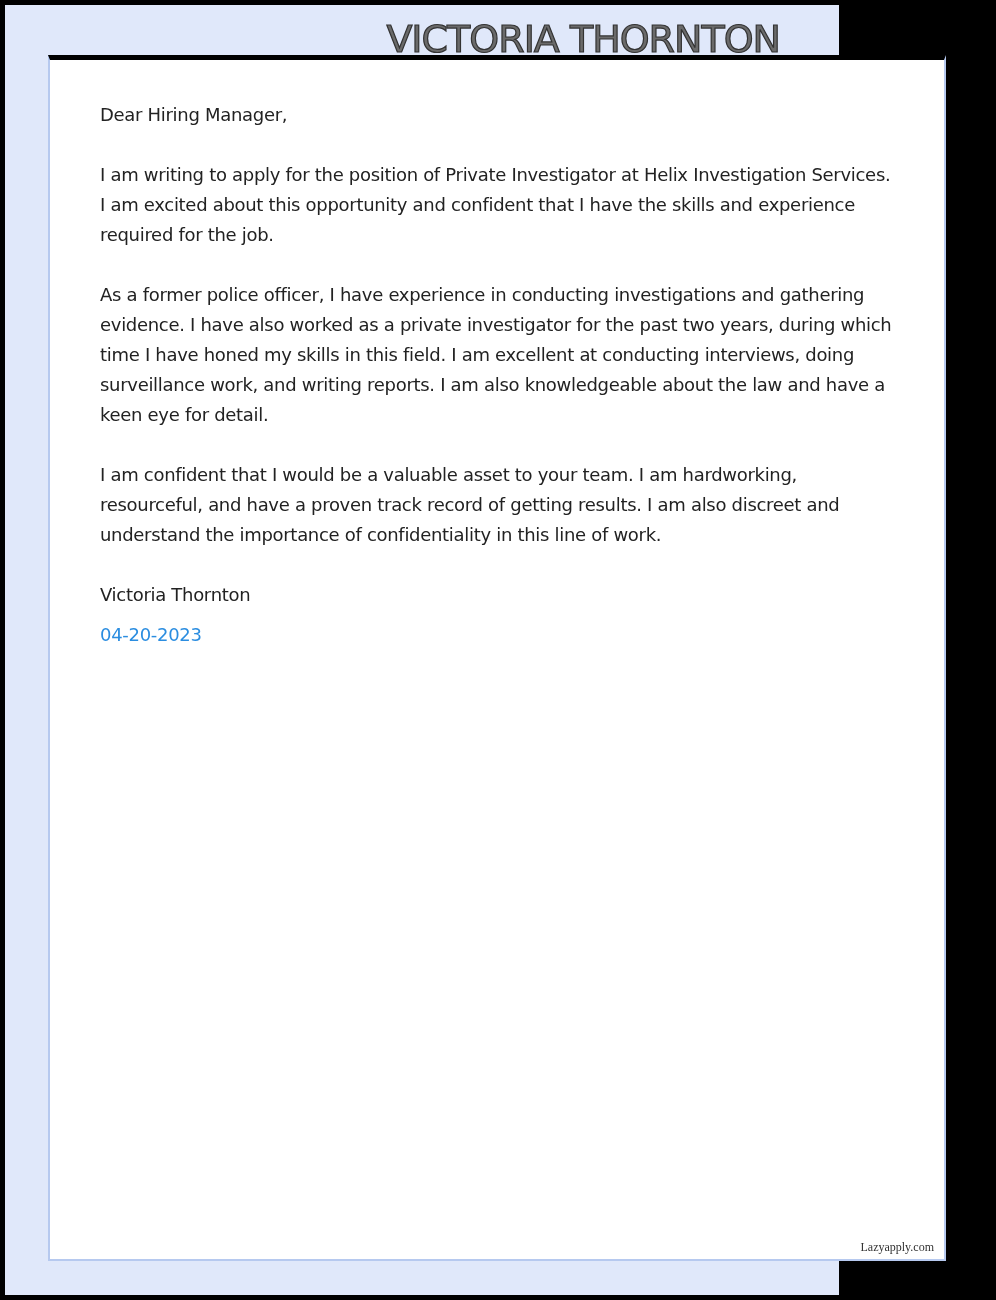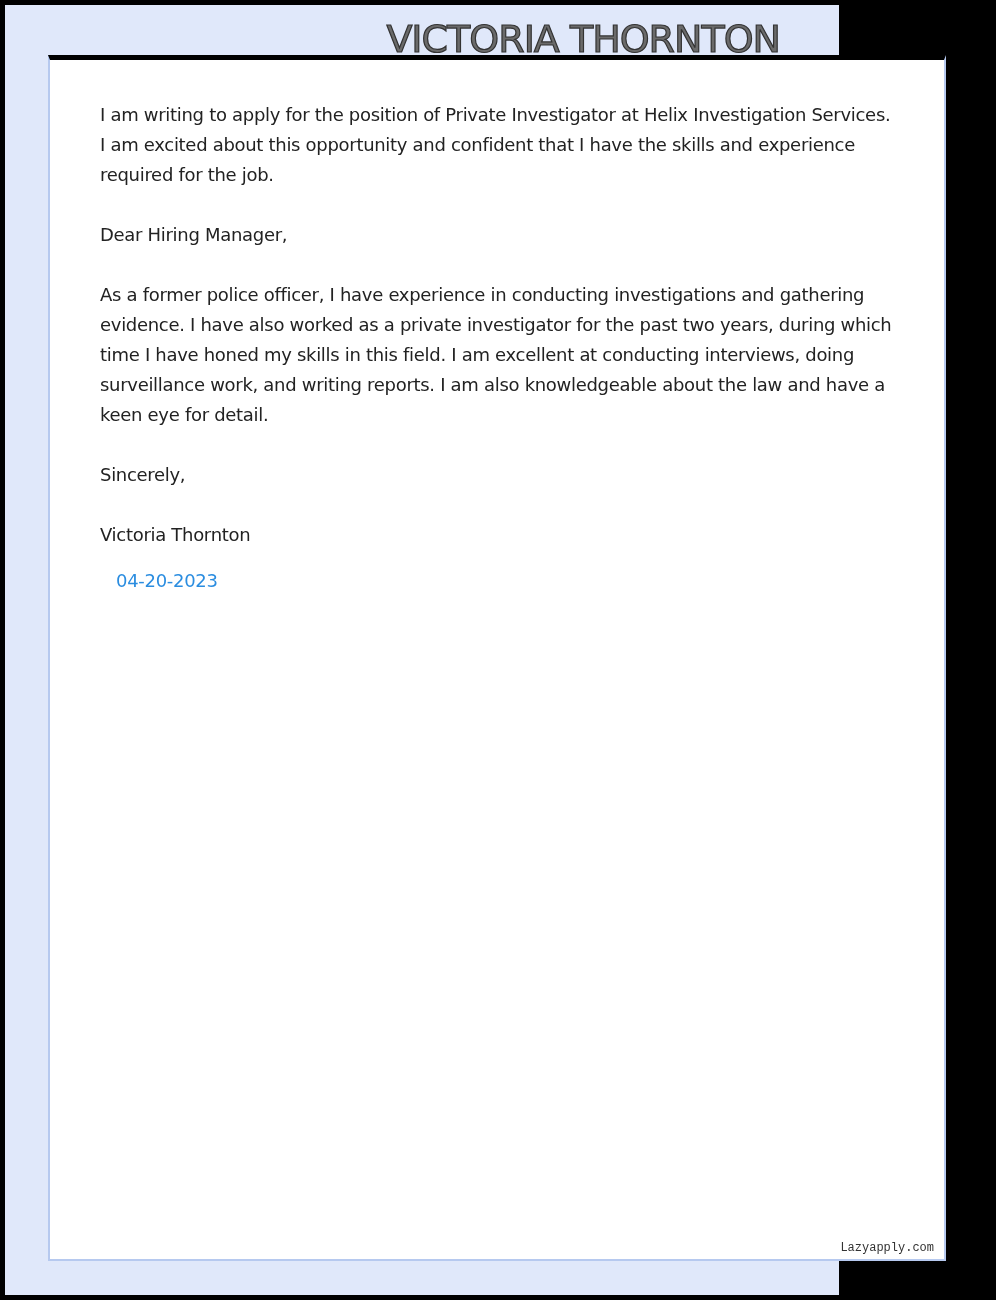--- a/index.html
+++ b/index.html
@@ -43,39 +43,39 @@
     left: 50px; top: 40px;
     width: 800px;
     font-family: "DejaVu Sans", sans-serif;
     font-size: 18px;
     line-height: 30px;
     color: #222;
     letter-spacing: -0.3px;
   }
   .letter p { margin: 0 0 30px 0; }
   .letter p.sig { margin-bottom: 10px; }
-  .letter .date { color: #2b8de0; margin: 16px; }
+  .letter .date { color: #2b8de0; margin: 0; }
   .footer {
     position: absolute;
     right: 10px; bottom: 4px;
     font-size: 12px;
     color: #333;
-    font-family: Liberation Mono, monospace;
+    font-family: Liberation Serif, serif;
   }
 </style>
 </head>
 <body>
 
 <div class="frame">
   <div class="name">VICTORIA THORNTON</div>
 
   <div class="card">
     <div class="letter">
+      <p>Dear Hiring Manager,</p>
       <p>I am writing to apply for the position of Private Investigator at Helix Investigation Services. I am excited about this opportunity and confident that I have the skills and experience required for the job.</p>
-      <p>Dear Hiring Manager,</p>
       <p>As a former police officer, I have experience in conducting investigations and gathering evidence. I have also worked as a private investigator for the past two years, during which time I have honed my skills in this field. I am excellent at conducting interviews, doing surveillance work, and writing reports. I am also knowledgeable about the law and have a keen eye for detail.</p>
-      <p>Sincerely,</p>
+      <p>I am confident that I would be a valuable asset to your team. I am hardworking, resourceful, and have a proven track record of getting results. I am also discreet and understand the importance of confidentiality in this line of work.</p>
       <p class="sig">Victoria Thornton</p>
       <p class="date">04-20-2023</p>
     </div>
     <div class="footer">Lazyapply.com</div>
   </div>
 </div>
 
 </body></html>

